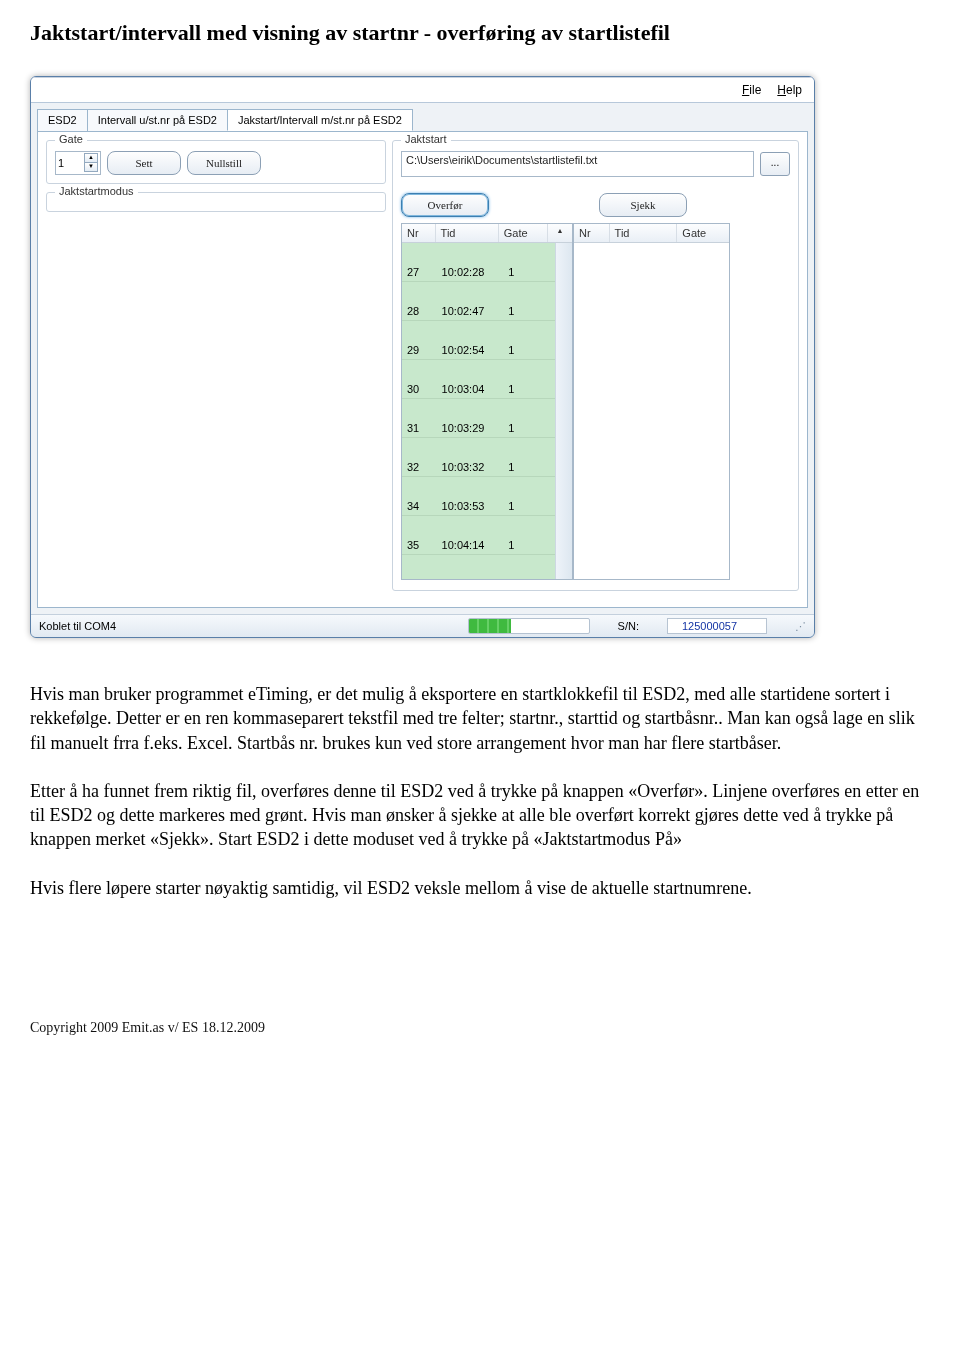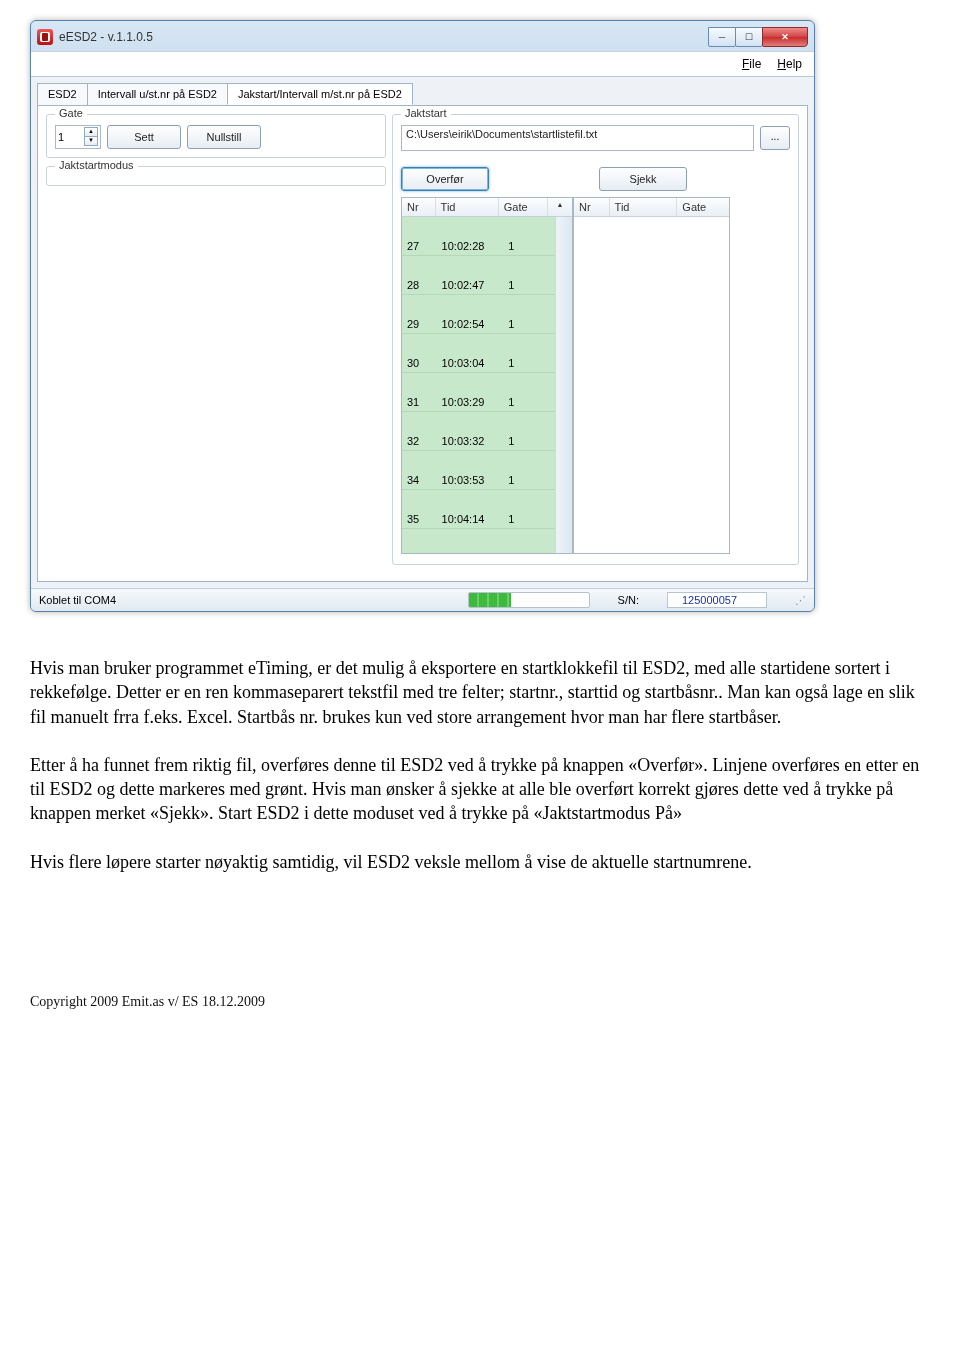--- a/index.html
+++ b/index.html
@@ -94,22 +94,22 @@
   .row { display:flex; align-items:center; gap:6px; }
   .num-input {
     width:40px; height:20px; border:1px solid #a7b8c9; background:#fff; padding:1px 2px;
     display:flex; align-items:center; justify-content:space-between;
     font-family:Tahoma, sans-serif; font-size:11px;
   }
   .spinner { display:flex; flex-direction:column; }
   .spin { width:12px; height:8px; font-size:6px; line-height:7px; text-align:center;
           background:linear-gradient(#fff,#e4ecf4); border:1px solid #93a9bf; margin:-1px 0 0 0;}
   .btn {
-    min-width:72px; height:22px; border:1px solid #8ca0b5; border-radius:3px;
-    background:linear-gradient(#fefefe,#e7edf4); font-family:Liberation Sans, sans-serif; font-size:11px;
+    min-width:72px; height:22px; border:1px solid #8ca0b5; border-radius:8px;
+    background:linear-gradient(#fefefe,#e7edf4); font-family:Liberation Serif, serif; font-size:11px;
     display:inline-flex; align-items:center; justify-content:center; color:#222;
   }
   .btn.selected { border-color:#3c7fb1; box-shadow:0 0 0 1px #7fb7dd inset, 0 0 3px #6fb3e8; }
   .path-input {
     flex:1; height:20px; border:1px solid #a7b8c9; background:#fff; padding:2px 4px;
     font-family:Tahoma,sans-serif; font-size:11px; color:#222;
   }
   .browse-btn {
     width:28px; height:22px; border:1px solid #8ca0b5; border-radius:3px;
     background:linear-gradient(#fefefe,#e7edf4); font-size:10px; text-align:center; line-height:20px;
@@ -151,33 +151,23 @@
     font-family: Georgia, 'Times New Roman', serif; font-size:18px; line-height:1.35;
     margin:0 0 24px 0; color:#000;
   }
   .footer { font-family: Georgia, 'Times New Roman', serif; font-size:14px; color:#111; margin-top:120px;}
 </style>
 </head>
 <body>
 
 <div class="page">
 
+  <h1>Jaktstart/intervall med visning av startnr - overføring av startlistefil</h1>
 
   <div class="window">
-    <div class="titlebar">
-      <div class="titlebar-left">
-        <span class="app-icon"></span>
-        <span>eESD2 - v.1.1.0.5</span>
-      </div>
-      <div class="win-btns">
-        <div class="win-btn first">─</div>
-        <div class="win-btn">☐</div>
-        <div class="win-btn close">✕</div>
-      </div>
-    </div>
 
     <div class="menubar">
       <span class="menuitem"><u>F</u>ile</span>
       <span class="menuitem"><u>H</u>elp</span>
     </div>
 
     <div class="client">
       <div class="tabstrip">
         <div class="tab">ESD2</div>
         <div class="tab">Intervall u/st.nr på ESD2</div>

